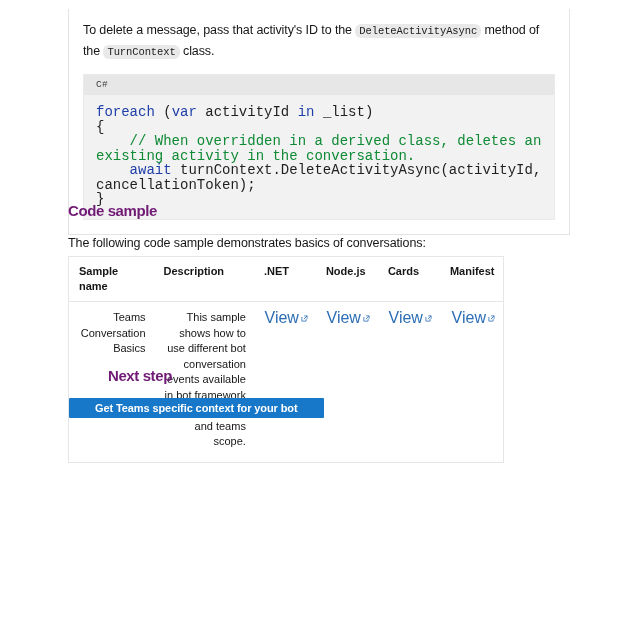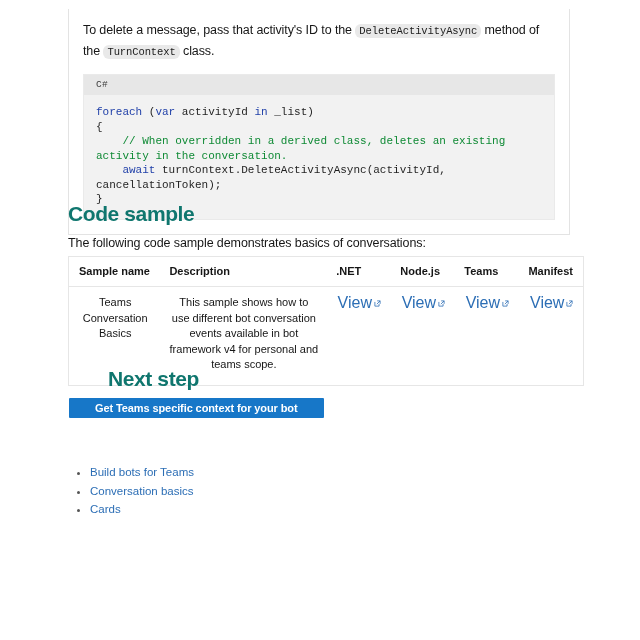--- a/index.html
+++ b/index.html
@@ -66,76 +66,76 @@
     background: #e7e7e7;
     padding: 4px 12px 5px 12px;
     font-family: "Liberation Mono", "DejaVu Sans Mono", monospace;
     font-size: 9.5px;
     color: #3b3b3b;
     letter-spacing: 0.2px;
   }
   .codeblock-body {
     padding: 10px 12px 12px 12px;
     font-family: "Liberation Mono", "DejaVu Sans Mono", monospace;
-    font-size: 11px;
+    font-size: 14px;
     line-height: 14.5px;
     color: #1f1f1f;
     white-space: pre-wrap;
     word-break: break-word;
   }
   .tok-kw  { color: #1f3fa8; }
   .tok-cmt { color: #0f8a35; }
 
   
   h2.section {
     position: absolute;
     left: 68px;
     margin: 0;
-    font-size: 21px;
+    font-size: 15px;
     font-weight: bold;
     letter-spacing: -0.4px;
-    color: #0f766e;
+    color: #701a75;
   }
   #h-code-sample { top: 202px; }
   #h-next-step   { top: 367px; margin-left: 40px; }
   #h-see-also    { top: 437px; }
 
   .lede {
     position: absolute;
     left: 68px;
     top: 234px;
     font-size: 12.5px;
     line-height: 18px;
     color: #161616;
     letter-spacing: -0.1px;
   }
 
   
   .sample-table {
     position: absolute;
     left: 68px;
     top: 256px;
-    width: 516px;
+    width: 436px;
     border-collapse: collapse;
     border: 1px solid #e6e6e6;
     font-size: 11px;
     background: #fff;
   }
   .sample-table th {
     text-align: left;
     font-weight: bold;
     font-size: 11px;
     color: #161616;
     padding: 7px 8px 7px 10px;
     vertical-align: top;
     border-bottom: 1px solid #e6e6e6;
     line-height: 15px;
   }
   .sample-table td {
-    text-align: center;
+    text-align: right;
     font-size: 11px;
     color: #161616;
     padding: 8px 8px 12px 10px;
     vertical-align: top;
     line-height: 15.5px;
   }
   .col-sample   { width: 78px; }
   .col-desc     { width: 212px; }
   .col-link     { width: 48px; }
 
@@ -219,21 +219,21 @@
 
   <div class="lede">The following code sample demonstrates basics of conversations:</div>
 
   <table class="sample-table">
     <thead>
       <tr>
         <th class="col-sample">Sample name</th>
         <th class="col-desc">Description</th>
         <th class="col-link">.NET</th>
         <th class="col-link">Node.js</th>
-        <th class="col-link">Teams</th>
+        <th class="col-link">Cards</th>
         <th class="col-link">Manifest</th>
       </tr>
     </thead>
     <tbody>
       <tr>
         <td>Teams Conversation Basics</td>
         <td>This sample shows how to use different bot conversation events available in bot framework v4 for personal and teams scope.</td>
         <td>
           <a class="viewlink" href="#"><span>View</span><span class="ext-icon"><svg viewBox="0 0 8 8" width="7" height="7">
                   <path d="M1 2.2 L1 7 L5.8 7 L5.8 4.6" fill="none" stroke="#2c6eb5" stroke-width="0.9"></path>
@@ -264,19 +264,14 @@
         </td>
       </tr>
     </tbody>
   </table>
 
   <h2 class="section" id="h-next-step">Next step</h2>
 
   <button class="next-btn">Get Teams specific context for your bot</button>
 
 
-  <ul class="see-also">
-    <li><a class="doclink" href="#">Build bots for Teams</a></li>
-    <li><a class="doclink" href="#">Conversation basics</a></li>
-    <li><a class="doclink" href="#">Cards</a></li>
-  </ul>
 
 </div>
 
 </body></html>

